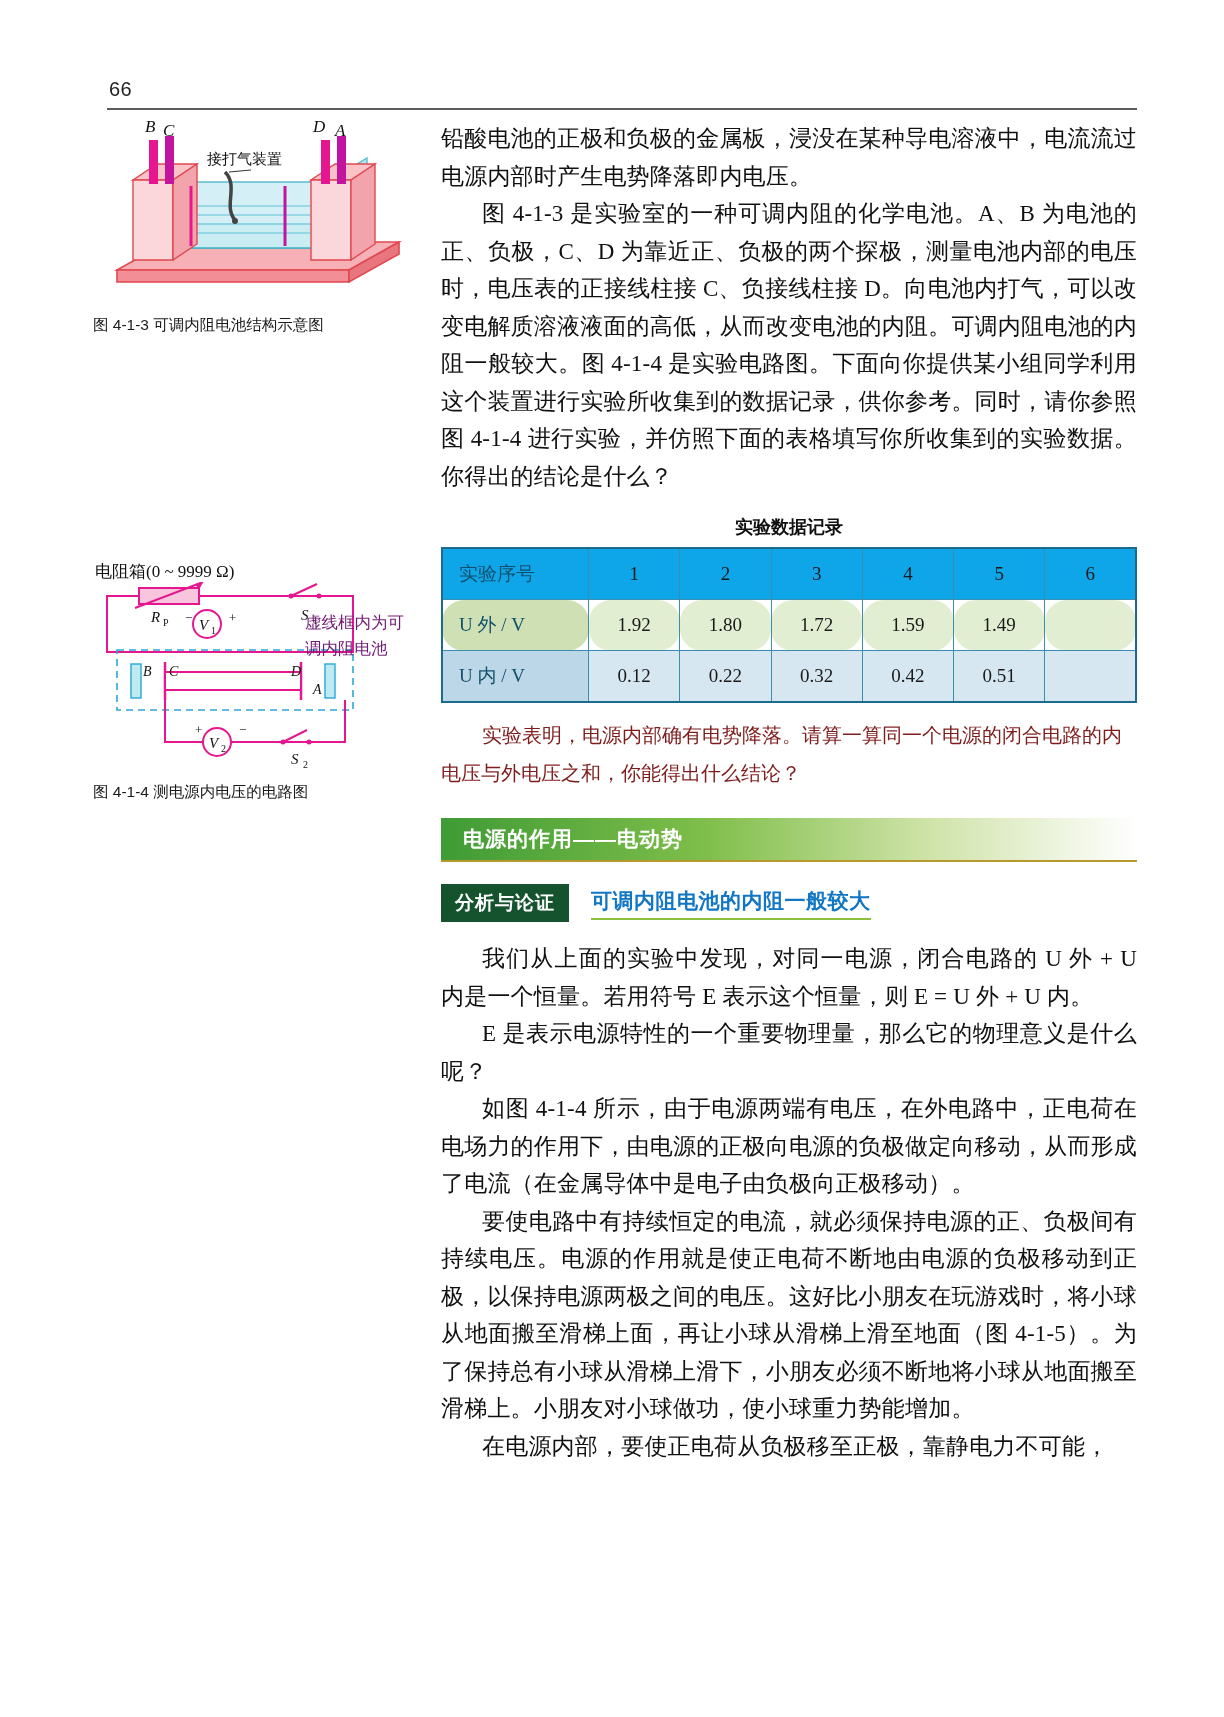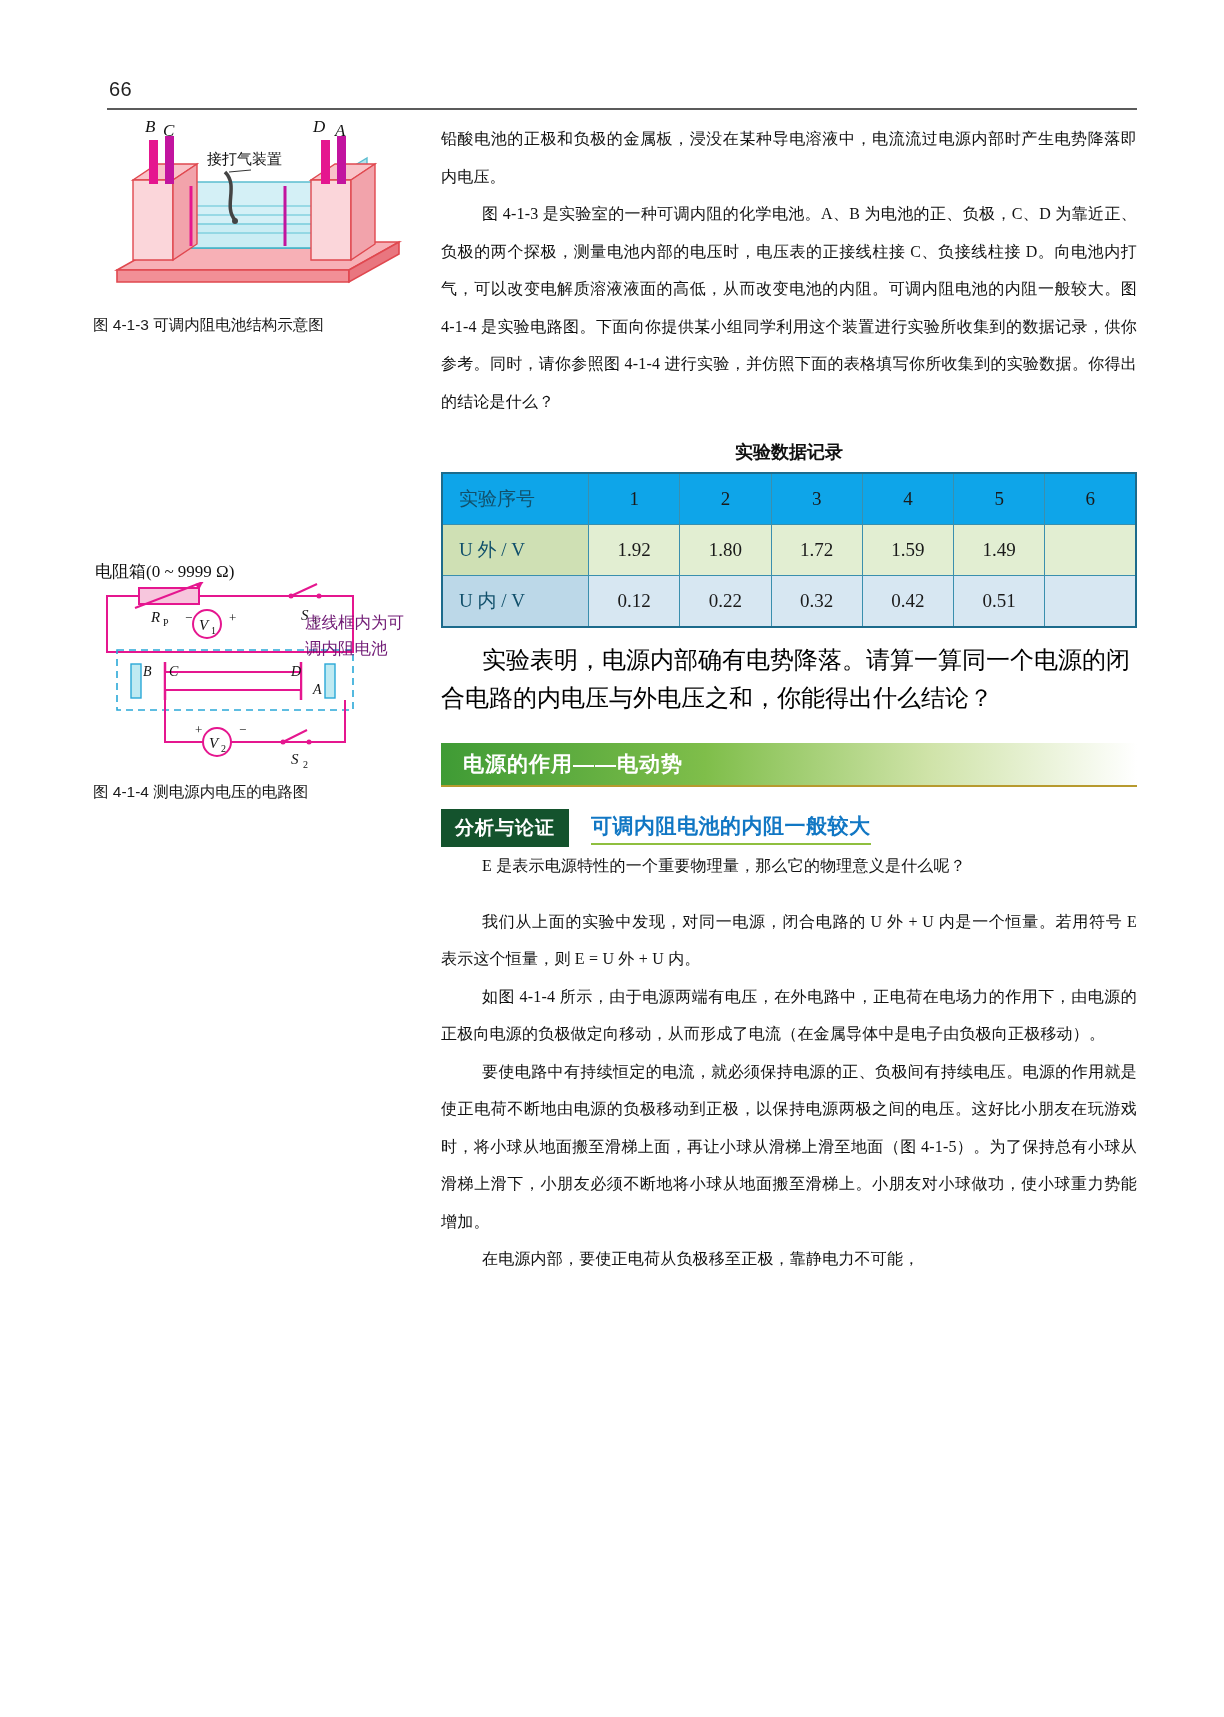--- a/index.html
+++ b/index.html
@@ -82,21 +82,21 @@
     font-size: 15.5px;
   }
   
   .right-col {
     position: absolute;
     left: 432px;
     top: 120px;
     width: 696px;
   }
   .body-p {
-    font-size: 16px;
+    font-size: 23px;
     line-height: 37.5px;
     text-align: justify;
     color: #111;
     margin: 0 0 0 0;
     letter-spacing: 0.2px;
   }
   .indent {
     text-indent: 41px;
   }
   .tbl-title {
@@ -123,28 +123,28 @@
     font-family: "Liberation Serif", serif;
   }
   table.data td.head {
     background: #cfe3ea;
     width: 128px;
     text-align: left;
     padding-left: 16px;
     color: #11506b;
   }
   table.data tr.r1 td { background: #0ea5e9; }
-  table.data tr.r2 td { background: #e2eed2; }
+  table.data tr.r2 td { background: #e2eed2; border-radius: 22px; }
   table.data tr.r3 td { background: #d7e7f2; }
   table.data tr.r2 td.head { background: #cfe0b4; }
   table.data tr.r3 td.head { background: #bcd8e8; }
   .hand {
-    font-size: 24px;
+    font-size: 20px;
     line-height: 37.5px;
-    color: #000000;
+    color: #7f1d1d;
     text-indent: 41px;
     margin-top: 14px;
     font-family: "Liberation Serif", serif;
   }
   .section-banner {
     margin-top: 26px;
     height: 42px;
     background: linear-gradient(to right, #3f9b35 0%, #7fbe4a 38%, #cfe3a8 70%, #ffffff 100%);
     position: relative;
   }
@@ -360,20 +360,20 @@
     <div class="section-banner">
       <span class="txt">电源的作用——电动势</span>
     </div>
     <div class="banner-underline"></div>
 
     <div class="subhead-row">
       <span class="tag">分析与论证</span>
       <span class="subhead-title">可调内阻电池的内阻一般较大</span>
     </div>
 
+    <p class="body-p indent" style="margin-top:18px">我们从上面的实验中发现，对同一电源，闭合电路的 U 外 + U 内是一个恒量。若用符号 E 表示这个恒量，则 E = U 外 + U 内。</p>
     <p class="body-p indent">E 是表示电源特性的一个重要物理量，那么它的物理意义是什么呢？</p>
-    <p class="body-p indent" style="margin-top:18px">我们从上面的实验中发现，对同一电源，闭合电路的 U 外 + U 内是一个恒量。若用符号 E 表示这个恒量，则 E = U 外 + U 内。</p>
     <p class="body-p indent">如图 4-1-4 所示，由于电源两端有电压，在外电路中，正电荷在电场力的作用下，由电源的正极向电源的负极做定向移动，从而形成了电流（在金属导体中是电子由负极向正极移动）。</p>
     <p class="body-p indent">要使电路中有持续恒定的电流，就必须保持电源的正、负极间有持续电压。电源的作用就是使正电荷不断地由电源的负极移动到正极，以保持电源两极之间的电压。这好比小朋友在玩游戏时，将小球从地面搬至滑梯上面，再让小球从滑梯上滑至地面（图 4-1-5）。为了保持总有小球从滑梯上滑下，小朋友必须不断地将小球从地面搬至滑梯上。小朋友对小球做功，使小球重力势能增加。</p>
     <p class="body-p indent">在电源内部，要使正电荷从负极移至正极，靠静电力不可能，</p>
   </div>
 
 </div>
 
 </body></html>

